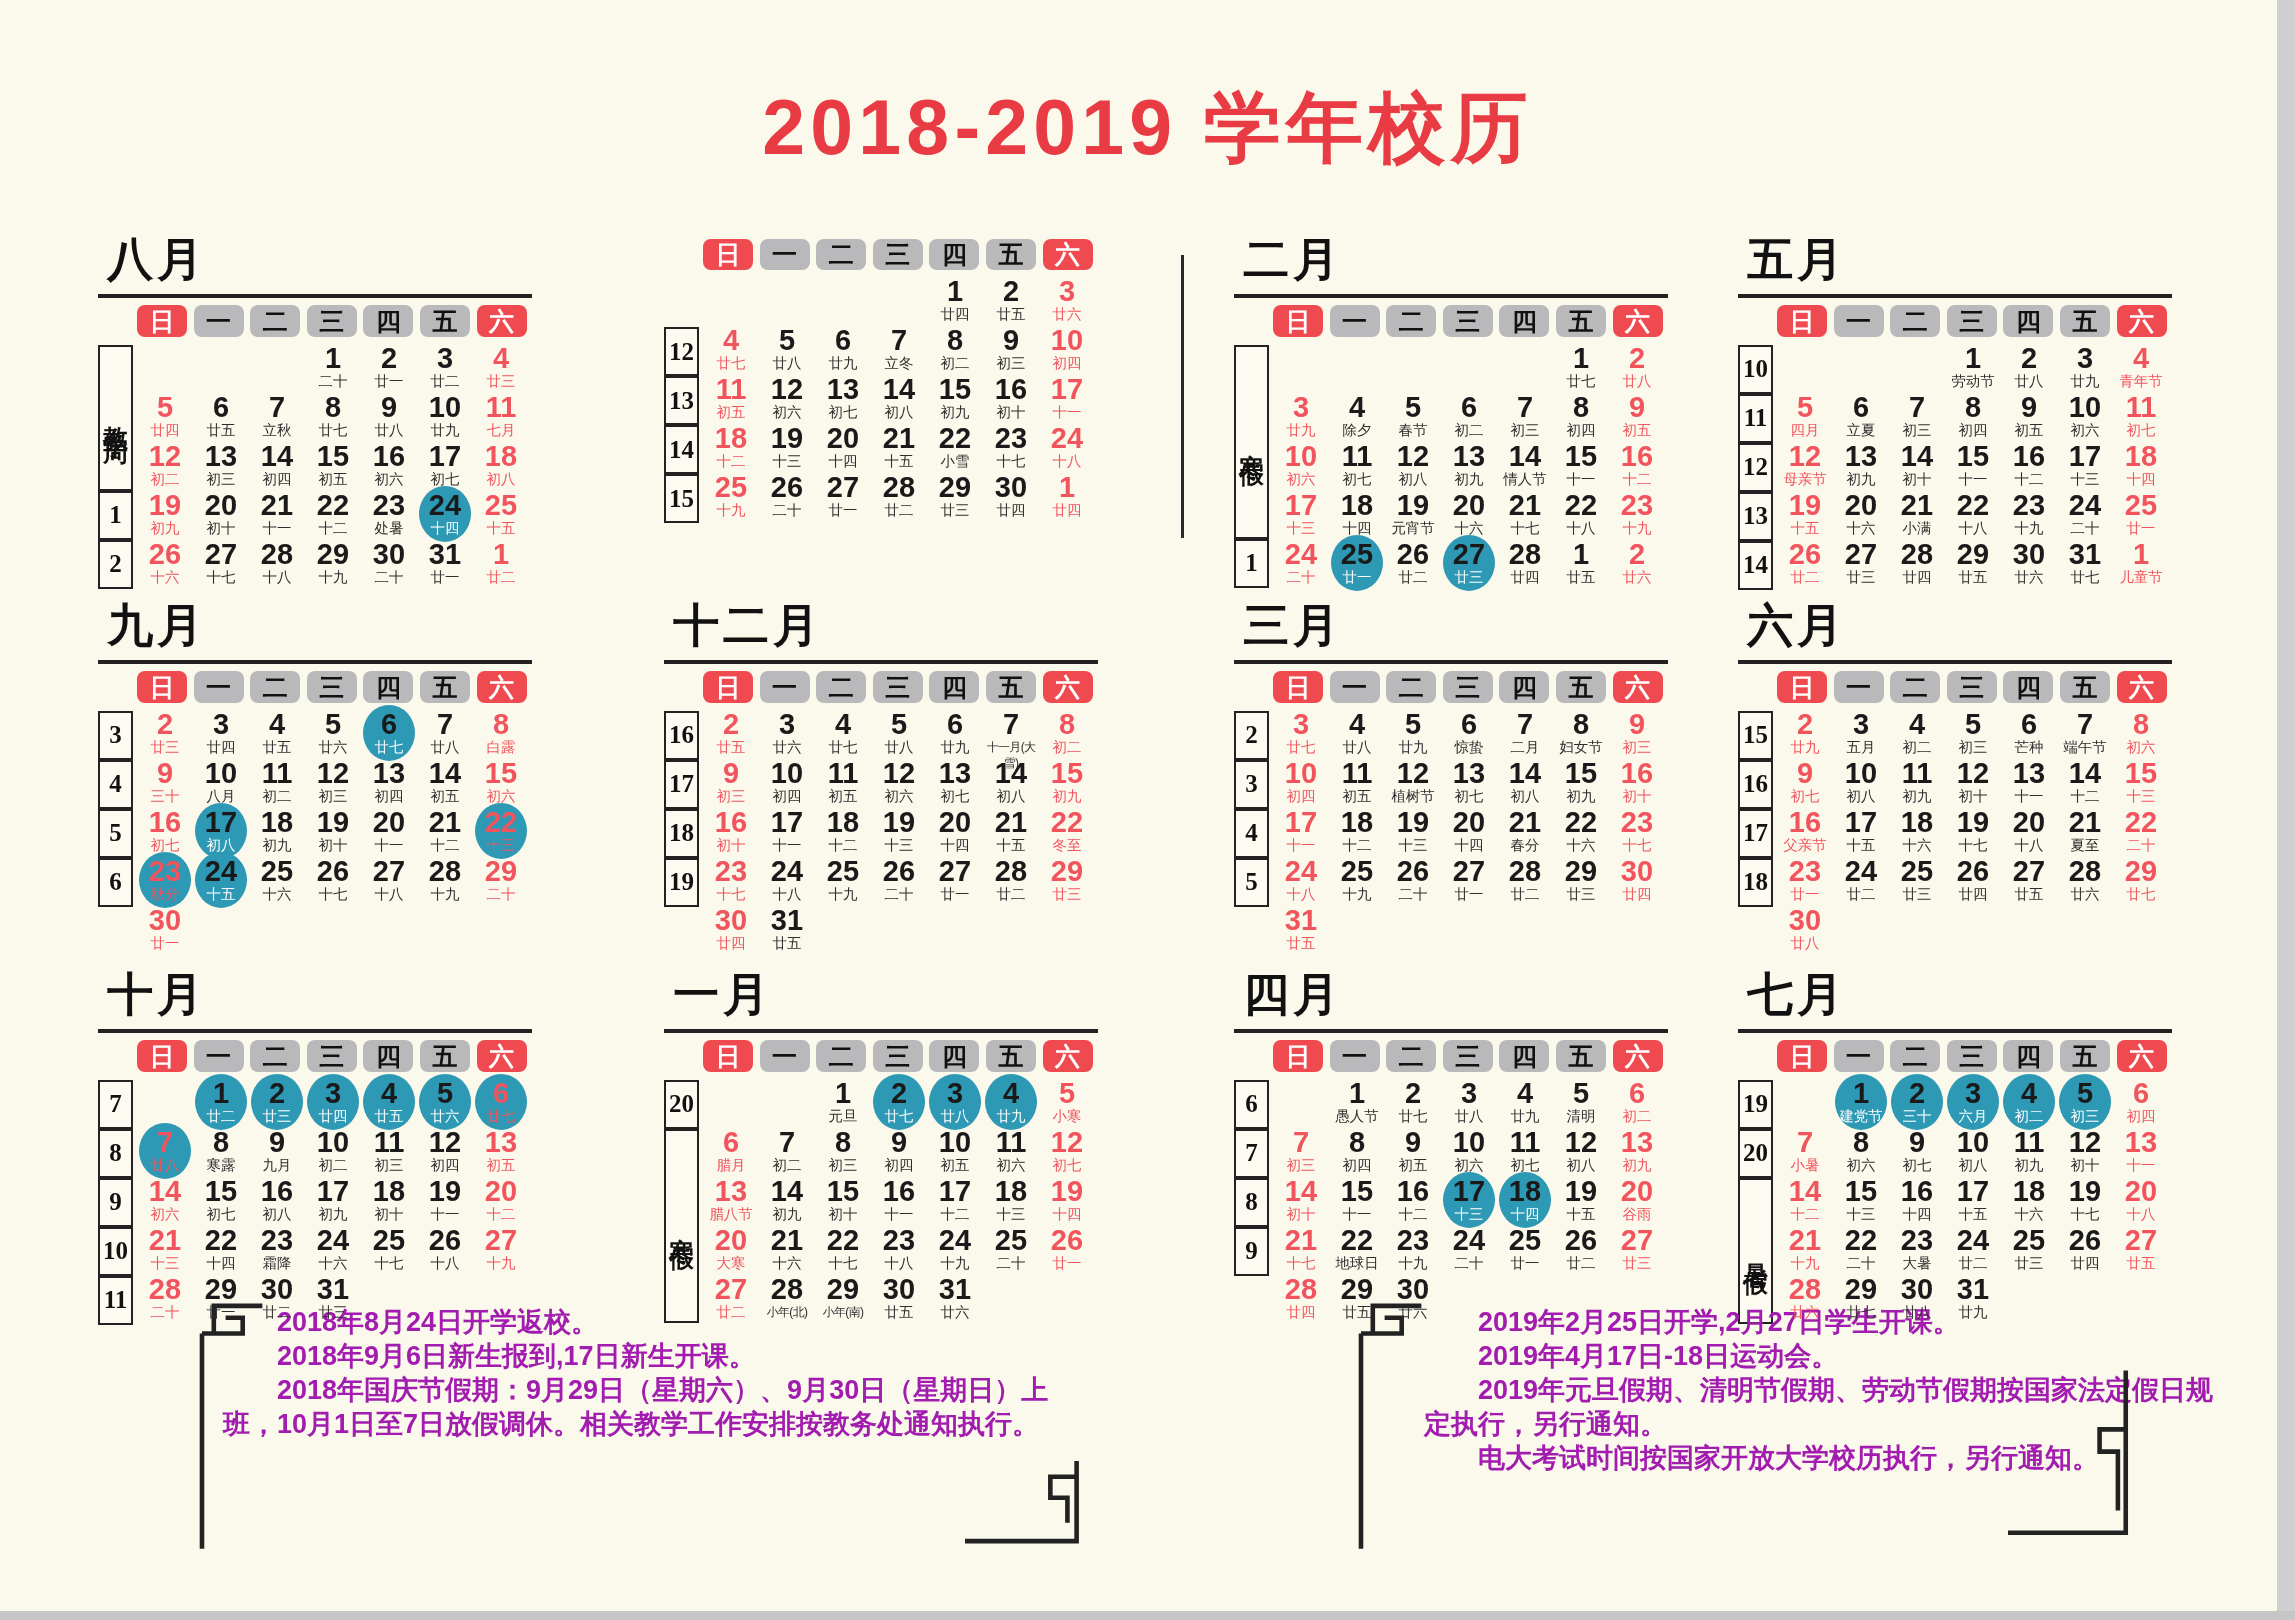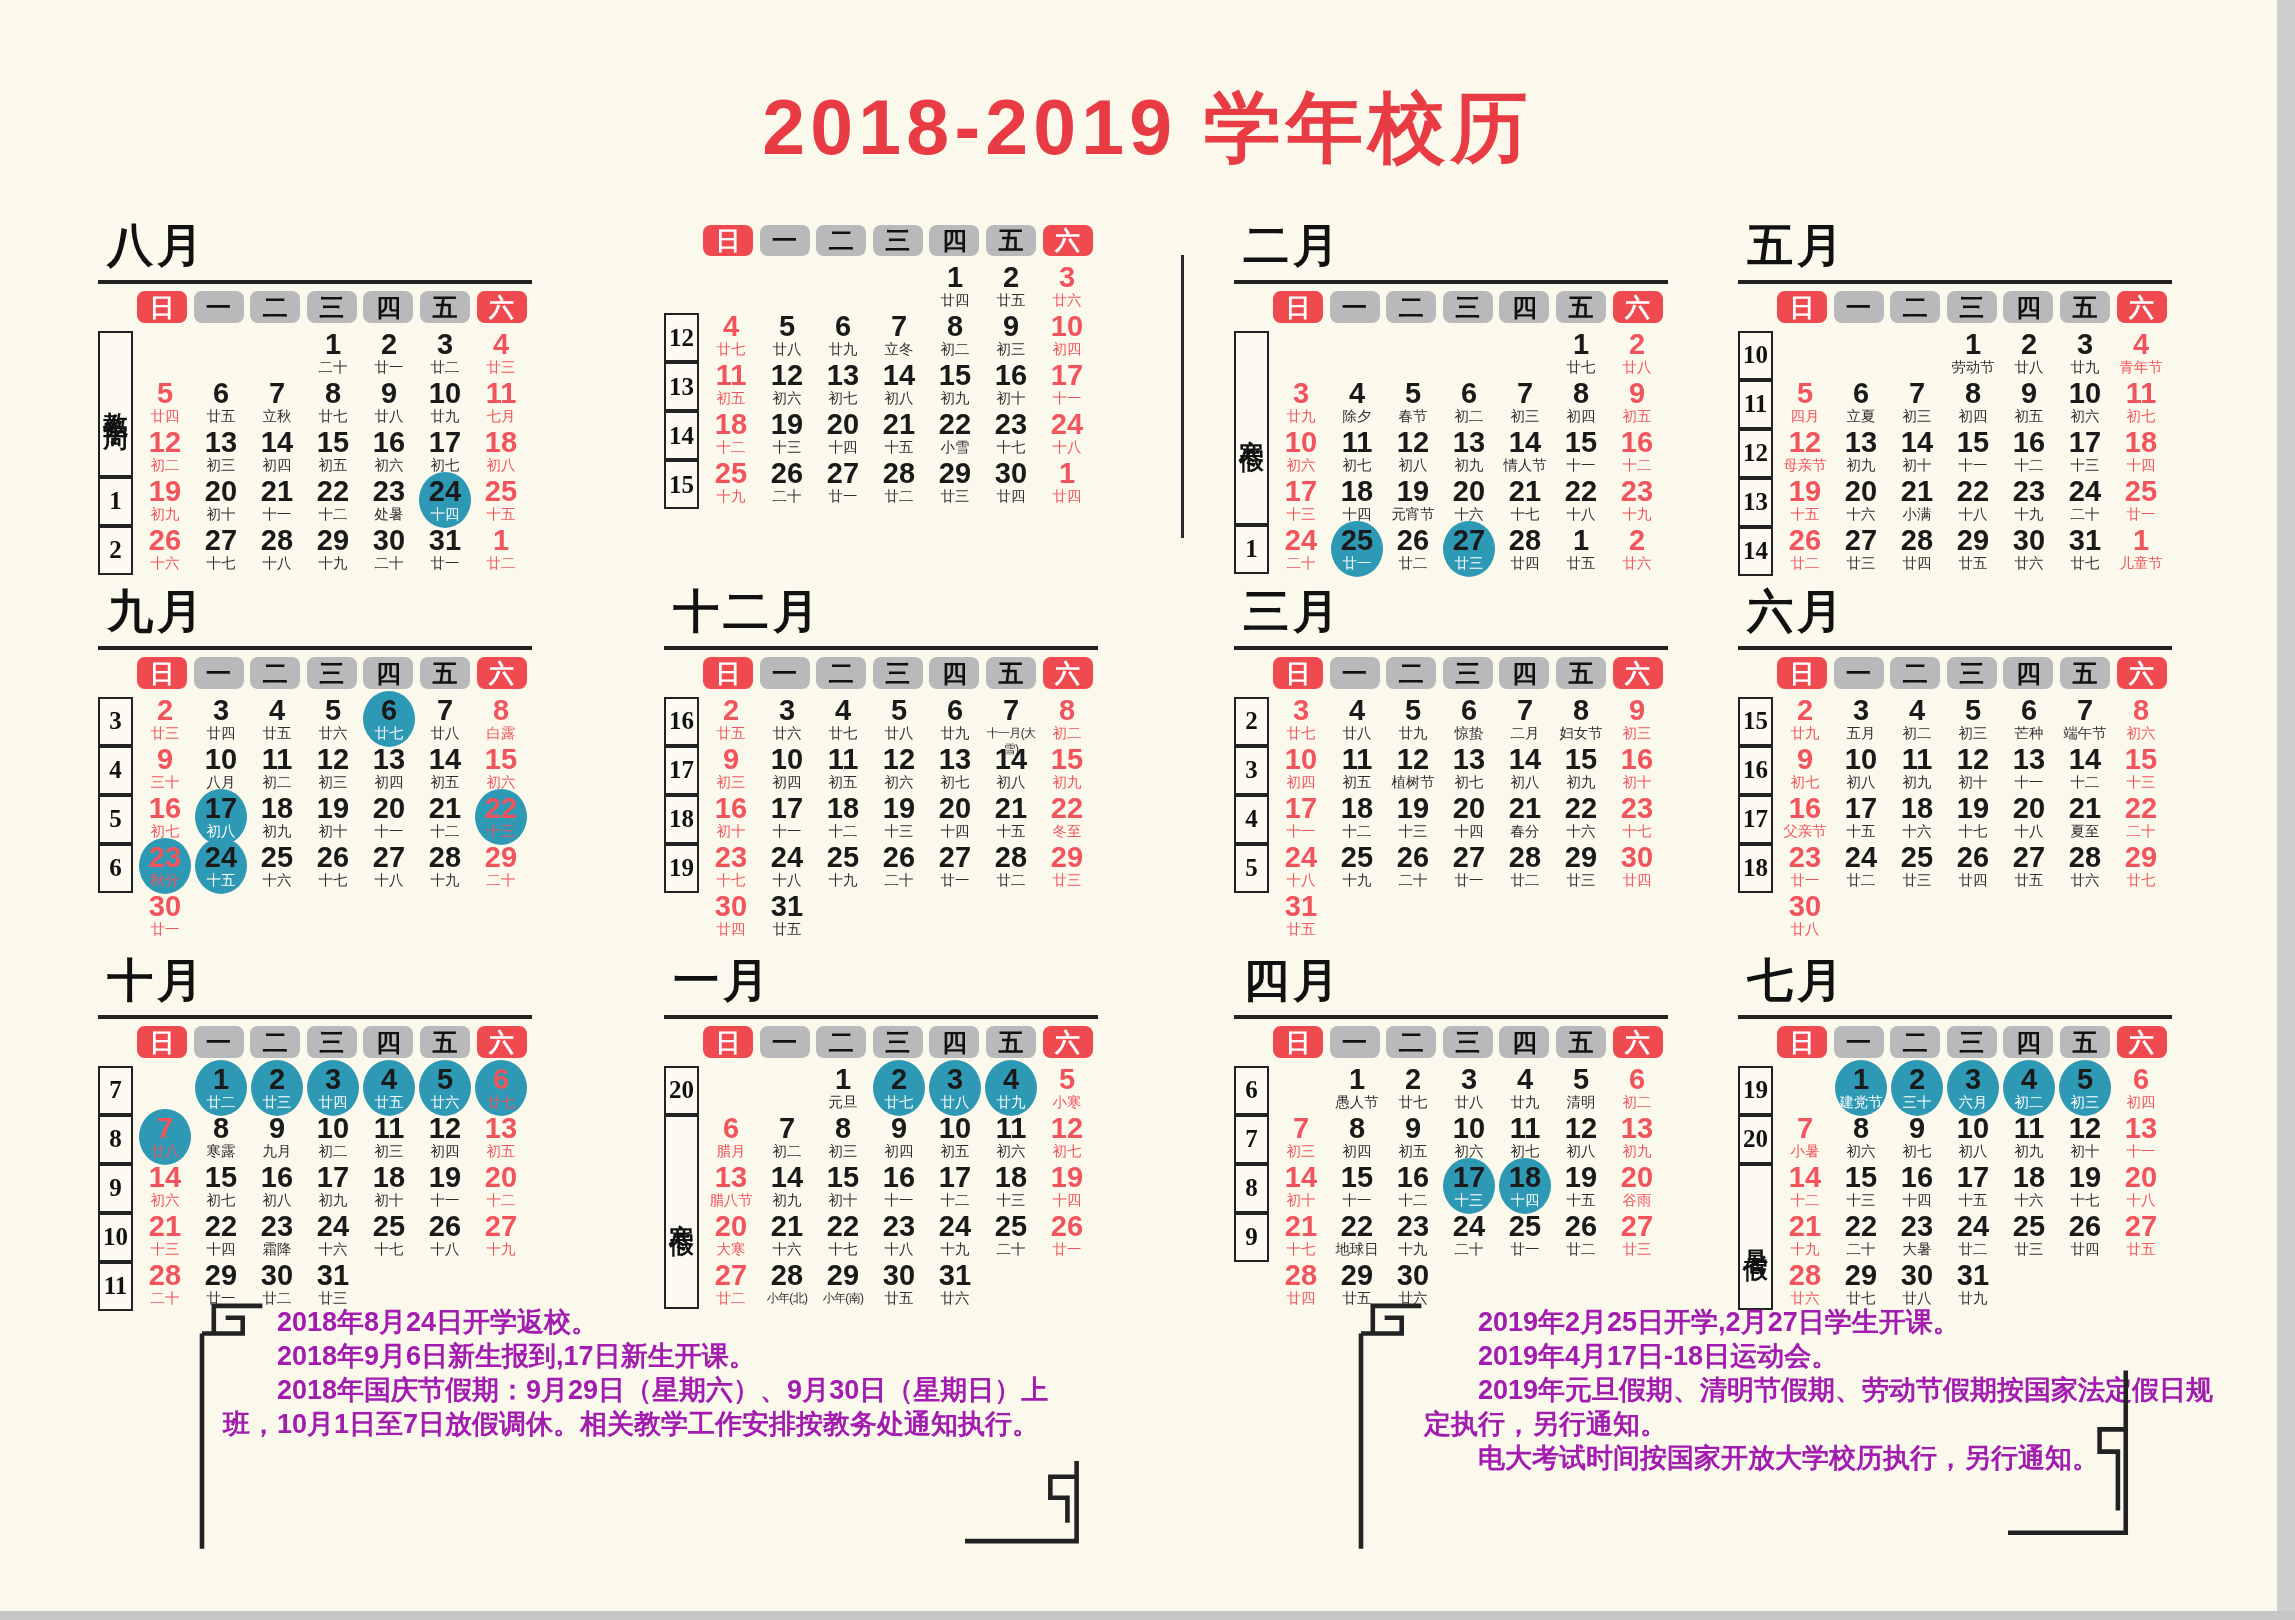--- a/index.html
+++ b/index.html
@@ -5,21 +5,21 @@
   html,body{margin:0;padding:0;background:#888;}
   #page{position:relative;width:2295px;height:1621px;background:#fbf8ec;overflow:hidden;
         font-family:"Liberation Sans","DejaVu Sans",sans-serif;color:#1a1a1a;}
   
   .edge-right{position:absolute;right:0;top:0;width:18.4px;height:100%;background:#cfcfcf;}
   .edge-bottom{position:absolute;left:0;bottom:0;width:100%;height:10.5px;background:#c6c6c6;}
 
   #main-title{position:absolute;left:0;top:77px;width:100%;text-align:center;
         font-size:77px;font-weight:800;letter-spacing:5.2px;color:#e83b44;}
 
-  #months-grid{position:absolute;left:98px;top:217px;display:grid;
+  #months-grid{position:absolute;left:98px;top:231px;display:grid;
         grid-template-columns:566px 570px 504px 472px;
         grid-template-rows:366px 369px 420px;}
 
   .month{width:453px;}
   .m-title{font-size:46px;font-weight:700;letter-spacing:3.9px;color:#111;
         padding:0 0 6.6px 9.2px;border-bottom:4.6px solid #222;width:425px;line-height:56px;}
   .m-head{display:flex;margin:7.9px 0 6.6px 39px;}
   .dow{width:50px;height:31.5px;margin-right:6.6px;border-radius:7.9px;background:#b9b9bb;
         color:#111;font-size:25px;font-weight:700;display:flex;align-items:center;justify-content:center;}
   .dow.red{background:#ef4a50;color:#fff;}

